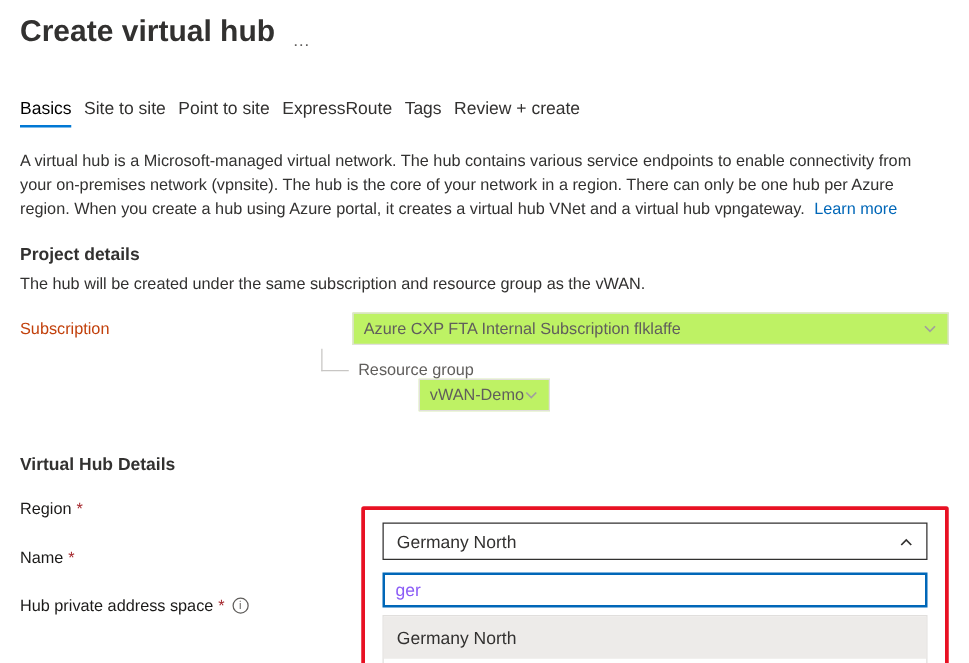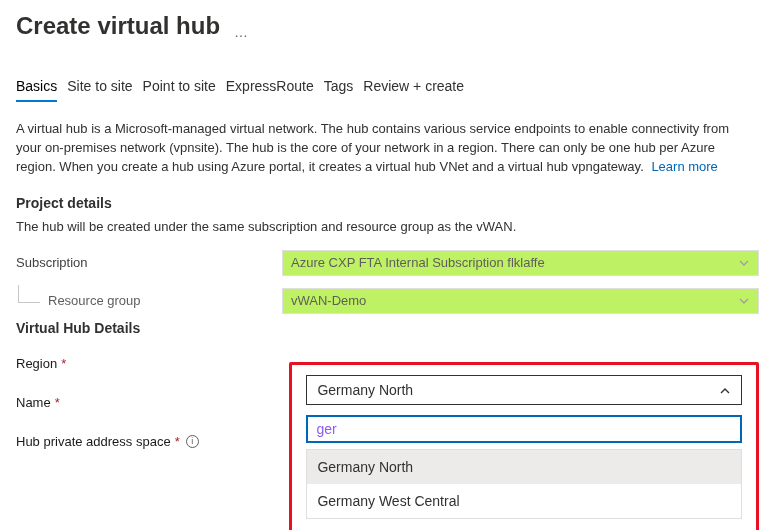--- a/index.html
+++ b/index.html
@@ -16,21 +16,21 @@
   .page-title { font-size: 24px; font-weight: 600; margin: 0; }
   .more-icon { margin-left: 14px; color: #605e5c; letter-spacing: 2px; font-size: 14px; cursor: pointer; }
   .tabs { margin-top: 38px; display: flex; gap: 10px; border-bottom: none; }
   .tab { font-size: 14px; color: #323130; padding-bottom: 6px; cursor: pointer; }
   .tab.active { color: #000; font-weight: 400; border-bottom: 2px solid #0078d4; }
   .desc { margin-top: 18px; font-size: 13px; line-height: 1.45; color: #323130; max-width: 740px; }
   .desc .link { color: #0067b8; cursor: pointer; margin-left: 4px; }
   .section-title { margin-top: 18px; font-weight: 600; font-size: 14px; }
   .section-sub { margin-top: 8px; font-size: 13px; color: #323130; }
   .form-row { display: flex; align-items: center; margin-top: 16px; }
-  .form-label { width: 266px; font-size: 13px; color: #404040; display:flex; align-items:center; }
+  .form-label { width: 266px; font-size: 13px; color: #c2410c; display:flex; align-items:center; }
   .form-label.black { color: #1b1a19; }
   .rg-row .form-label { color:#605e5c; }
   .rg-indent {
     width: 22px; height: 18px; border-left: 1px solid #c8c6c4; border-bottom: 1px solid #c8c6c4;
     margin: -14px 8px 0 2px;
   }
   .req { color: #a4262c; margin-left: 4px; }
   .info-icon {
     display:inline-flex; align-items:center; justify-content:center;
     width:13px; height:13px; border:1px solid #605e5c; border-radius:50%;
@@ -100,38 +100,38 @@
       <span>Azure CXP FTA Internal Subscription flklaffe</span>
       <span class="chev">
         <svg viewBox="0 0 12 12">
             <polyline points="2,4 6,8 10,4" fill="none" stroke="#a19f9d" stroke-width="1.4"></polyline>
           </svg>
       </span>
     </div>
   </div>
 </div>
 
-<div class="form-row rg-row" style="margin-top:12px;">
+<div class="form-row rg-row" style="margin-top:12px;flex-direction:column;">
   <div class="form-label">
     <span class="rg-indent"></span>
     <span>Resource group</span>
   </div>
   <div class="fld">
     <div class="readonly-dd">
       <span>vWAN-Demo</span>
       <span class="chev">
         <svg viewBox="0 0 12 12">
             <polyline points="2,4 6,8 10,4" fill="none" stroke="#a19f9d" stroke-width="1.4"></polyline>
           </svg>
       </span>
     </div>
   </div>
 </div>
 
-<div class="section-title" style="margin-top:6px;">Virtual Hub Details</div>
+<div class="section-title" style="margin-top:34px;">Virtual Hub Details</div>
 
 <div class="vh-section">
   <div class="left-col">
     <div class="form-label black">
       <span>Region</span>
         <span class="req">*</span>
     </div>
     <div class="form-label black">
       <span>Name</span>
         <span class="req">*</span>

